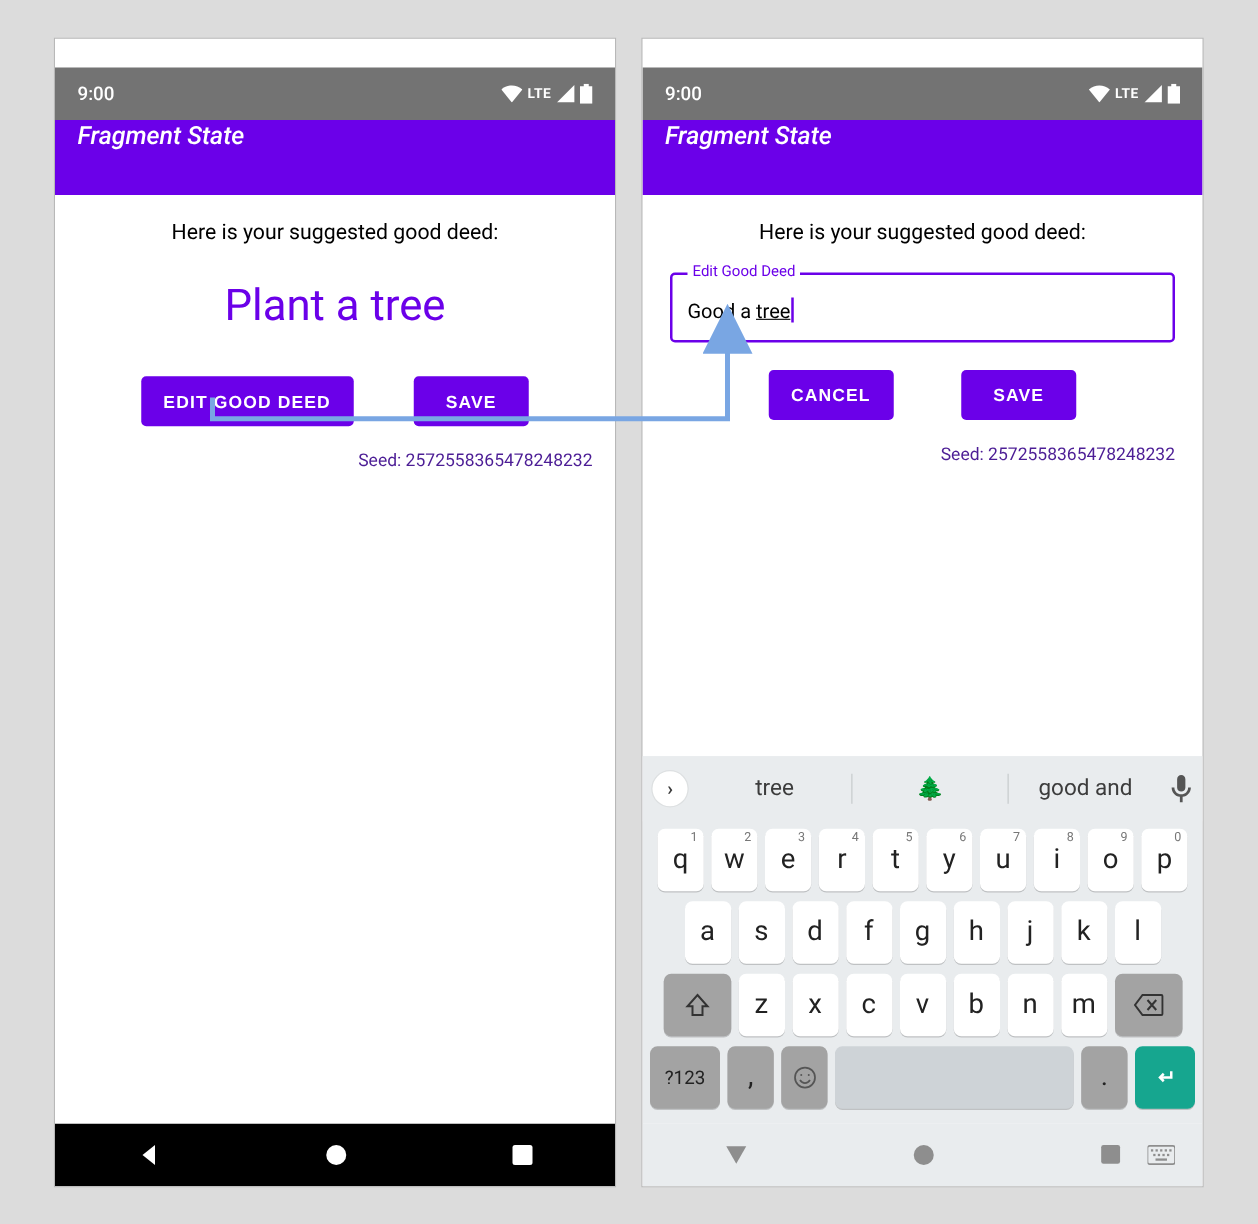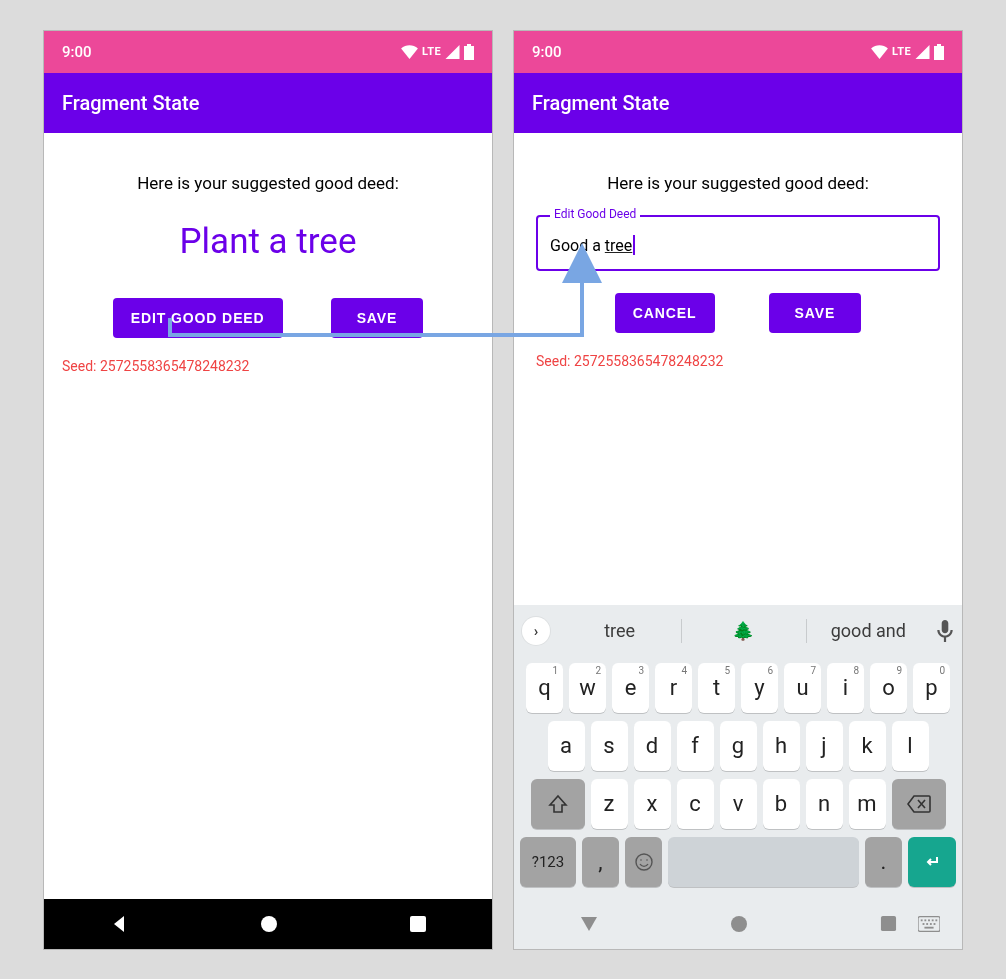--- a/index.html
+++ b/index.html
@@ -18,48 +18,49 @@
     height: 920px;
     background: #ffffff;
     border: 1px solid #b8b8b8;
     position: relative;
     overflow: hidden;
     display: flex;
     flex-direction: column;
   }
   .status-bar {
     height: 42px;
-    background: #ec4899;
+    background: #737373;
     color: #fff;
     display: flex;
     align-items: center;
     justify-content: space-between;
     padding: 16px 18px;
     font-size: 15px;
     font-weight: 500;
+    margin-top: 23px;
   }
   .status-right { display:flex; align-items:center; gap:4px; }
   .status-right svg { fill:#fff; }
   .lte { font-size:11px; font-weight:700; letter-spacing:0.4px; }
   .app-bar {
     height: 60px;
     background: #6b00e9;
     color: #fff;
     display: flex;
-    align-items: center;
     padding: 0 18px;
     font-size: 20px;
     font-weight: 500;
+    font-style: italic;
   }
   .content { flex:1; padding: 20px 18px 0 18px; position:relative; }
   .suggested {
     text-align: center;
     font-size: 17px;
     color: #000;
-    margin-top: 20px;
+    margin-top: 0;
   }
   .deed-text {
     text-align: center;
     font-size: 35px;
     color: #6b00e9;
     margin-top: 28px;
     font-weight: 400;
   }
   .button-row {
     display: flex;
@@ -72,22 +73,22 @@
     color: #fff;
     border: none;
     border-radius: 4px;
     font-size: 14px;
     font-weight: 600;
     letter-spacing: 0.9px;
     padding: 12px 18px;
     cursor: pointer;
   }
   .seed {
-    text-align: left;
-    color: #ef4444;
+    text-align: right;
+    color: #4c1d95;
     font-size: 14px;
     margin-top: 20px;
   }
   .text-field-wrap {
     position: relative;
     margin-top: 22px;
   }
   .text-field-label {
     position: absolute;
     top: -8px;

